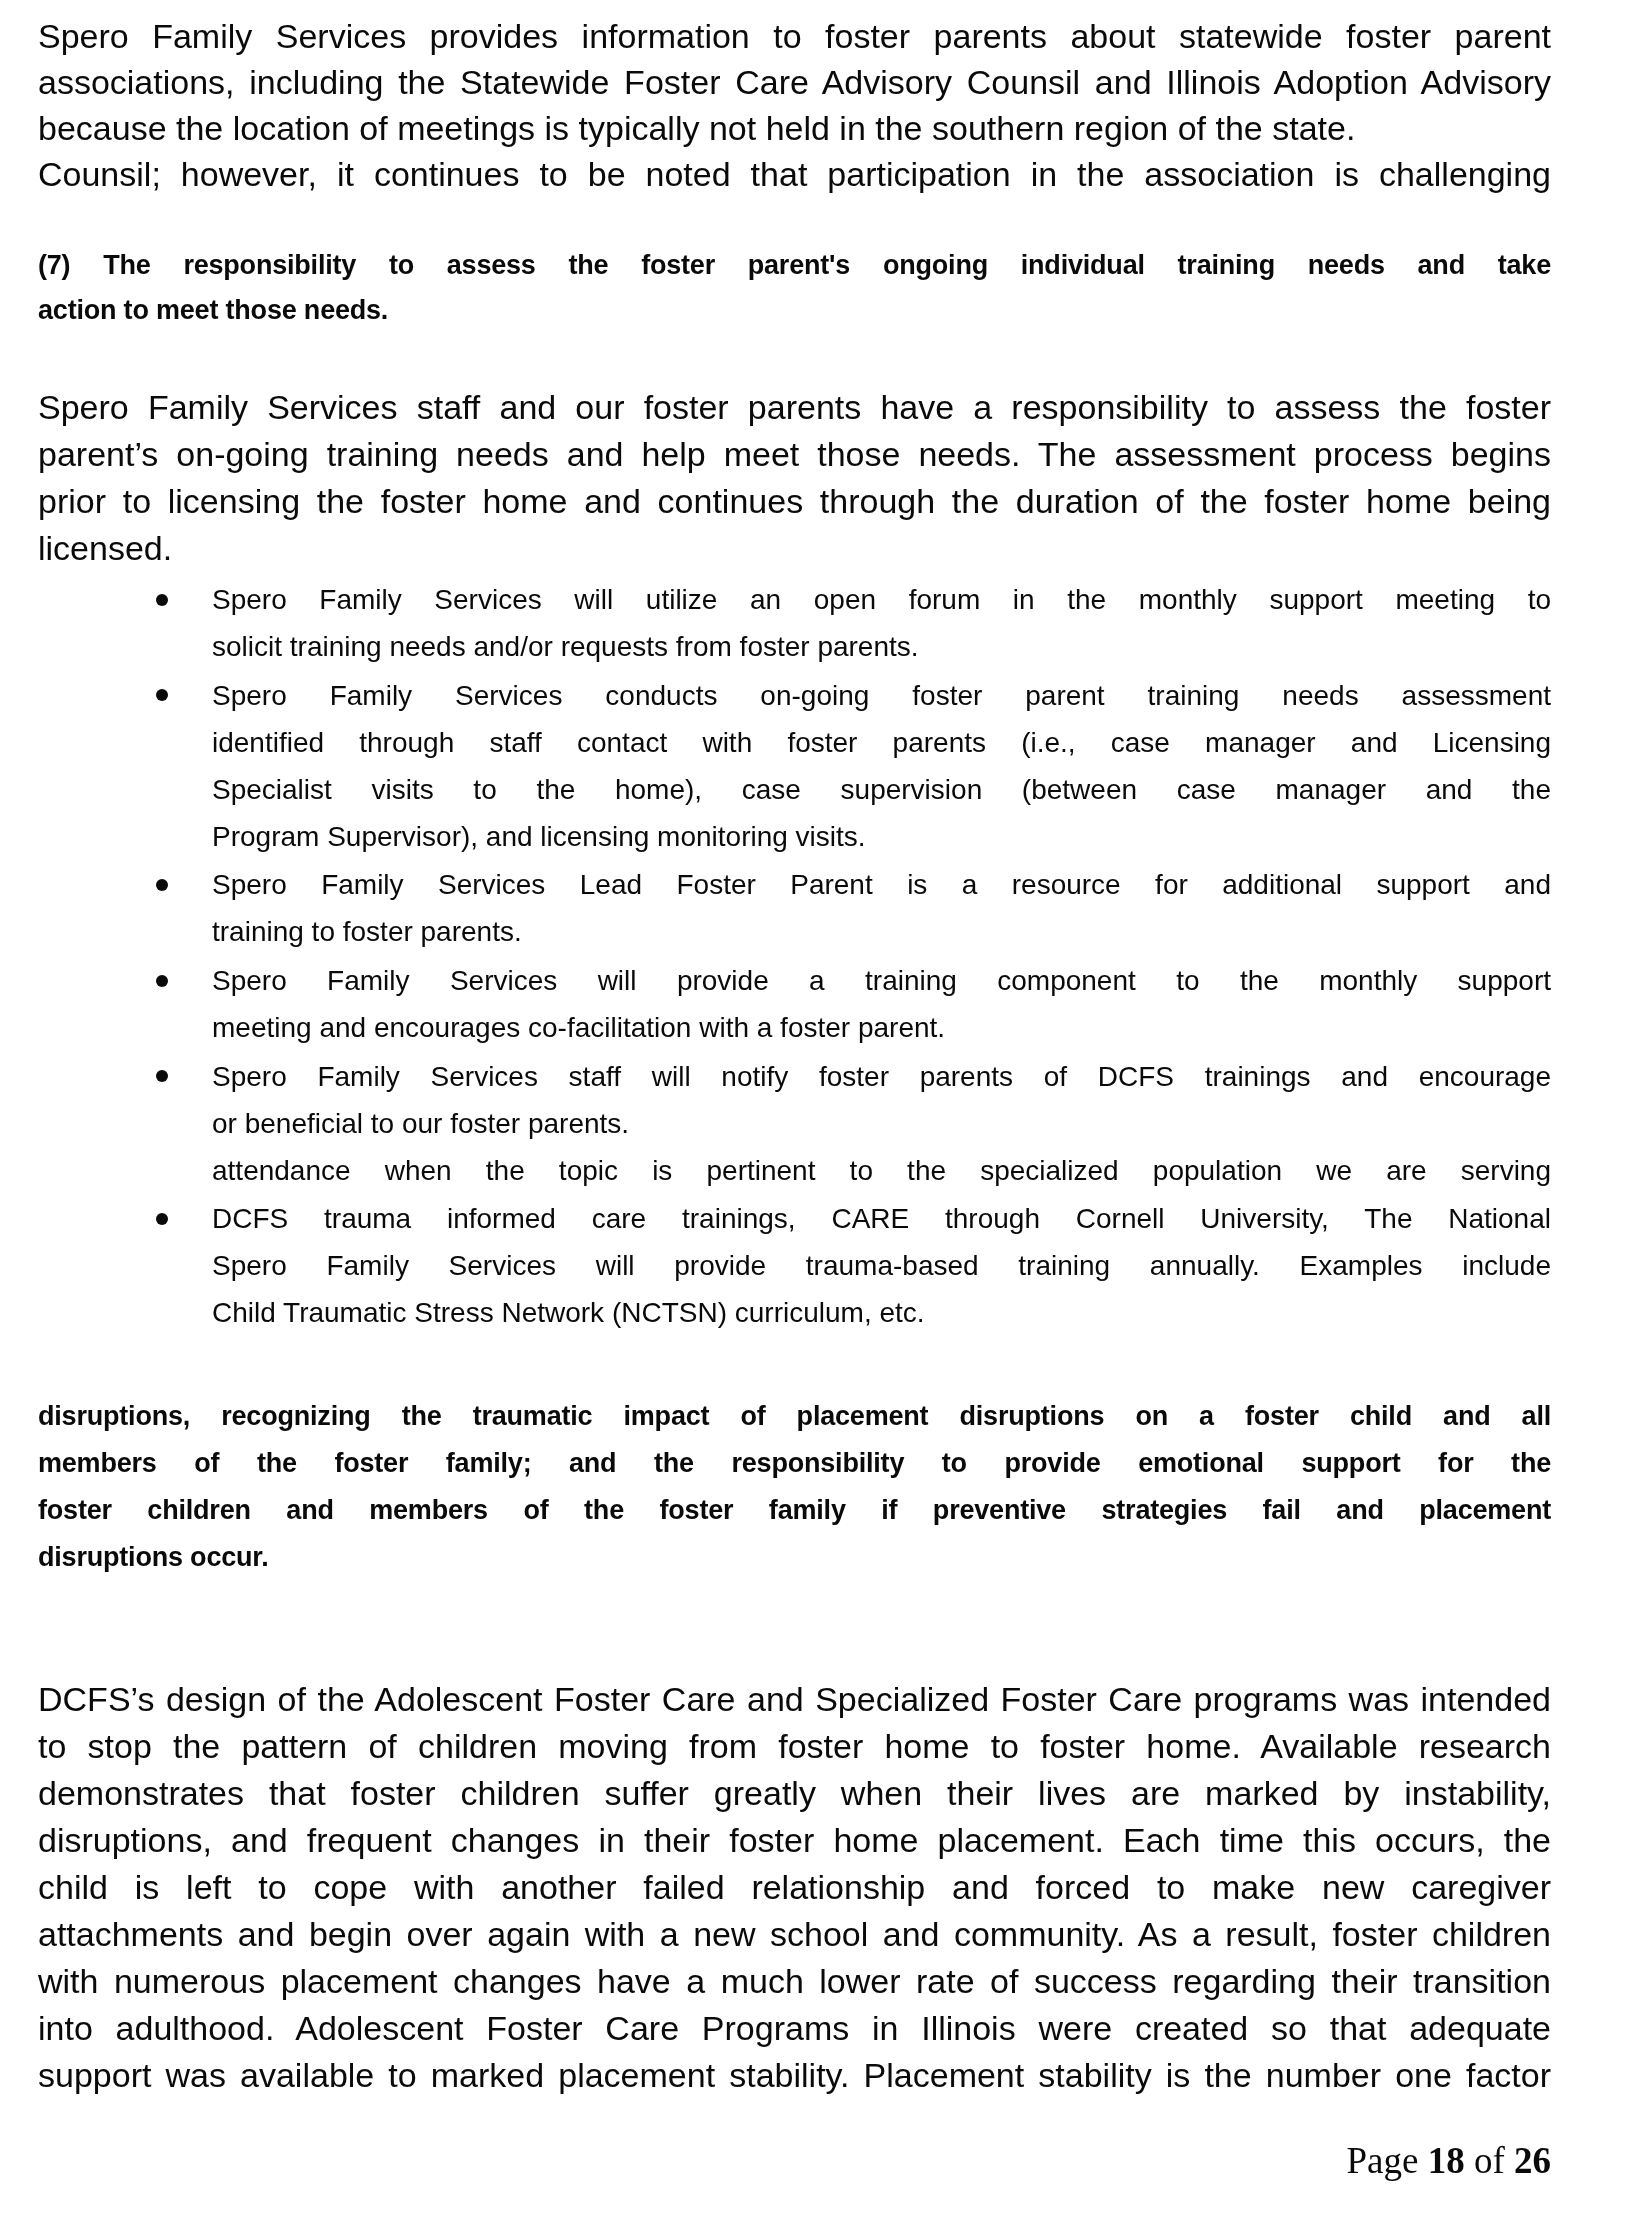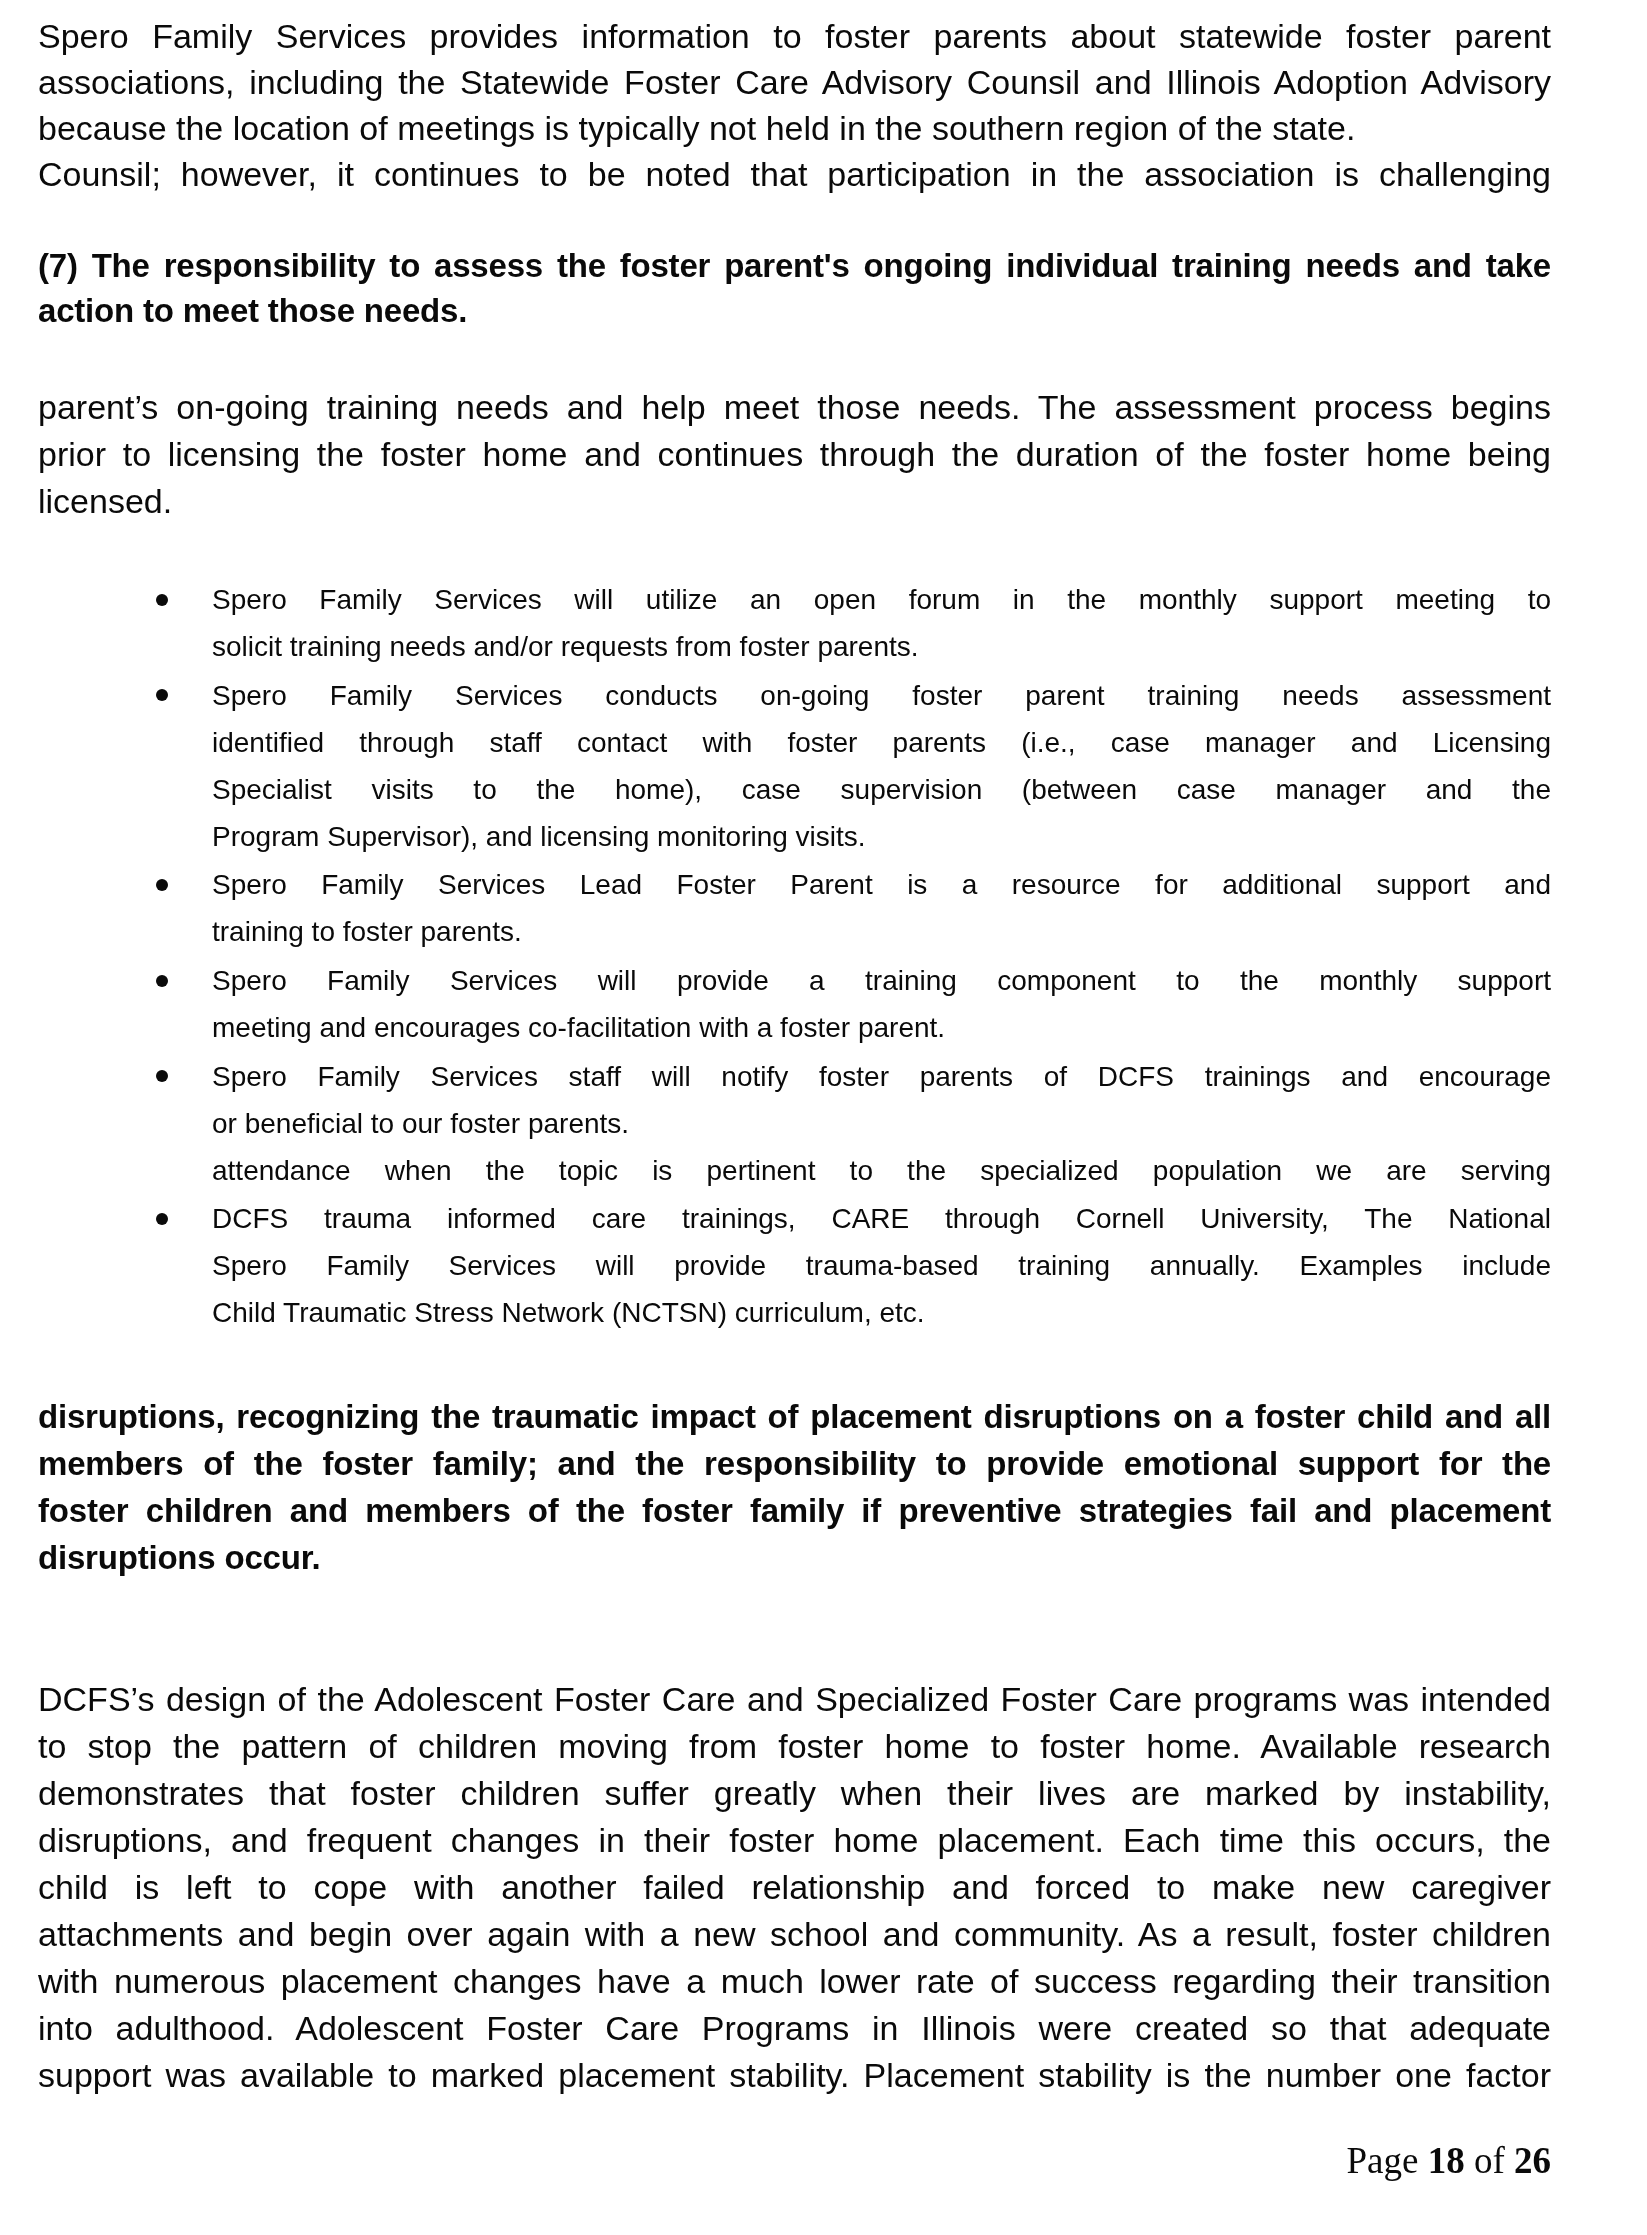--- a/index.html
+++ b/index.html
@@ -1,19 +1,19 @@
 <!DOCTYPE html>
 <html style="font-size:14px"><head>
 <meta charset="utf-8">
 <style>
   html, body { margin: 0; padding: 0; background: #ffffff; }
   body { width: 1647px; height: 2236px; position: relative; overflow: hidden; color: #0a0a0a; }
   .block { position: absolute; left: 38px; width: 1513px; font-family: "Liberation Sans", sans-serif; }
   .reg { font-size: 34px; font-weight: normal; }
-  .bold { font-size: 33px; font-weight: bold; letter-spacing: -0.2px; }
+  .bold { font-size: 27px; font-weight: bold; letter-spacing: -0.2px; }
   .line { text-align: justify; text-align-last: justify; white-space: normal; overflow: visible; }
   .line.last { text-align-last: left; }
   #p1 { top: 13px; line-height: 46px; }
   #h7 { top: 243px; line-height: 45px; }
   #p2 { top: 384px; line-height: 47px; }
   #h8 { top: 1393px; line-height: 47px; }
   #p3 { top: 1676px; line-height: 47px; }
   #bullets { position: absolute; top: 576px; left: 0; width: 1627px; font-family: "Liberation Sans", sans-serif; font-size: 28px; line-height: 47px; }
   .bullet-item { position: relative; margin-bottom: 1.7px; }
   .bullet-dot { position: absolute; left: 156px; top: 17.5px; width: 12.2px; height: 12.2px; border-radius: 50%; background: #0a0a0a; }
@@ -30,20 +30,21 @@
   <div class="line last">because the location of meetings is typically not held in the southern region of the state.</div>
   <div class="line">Counsil; however, it continues to be noted that participation in the association is challenging</div>
 </div>
 
 <div class="block bold" id="h7">
   <div class="line">(7)  The responsibility to assess the foster parent's ongoing individual training needs and take</div>
   <div class="line last">action to meet those needs.</div>
 </div>
 
 <div class="block reg" id="p2">
+  <div class="line">Spero Family Services staff and our foster parents have a responsibility to assess the foster</div>
   <div class="line">parent’s on-going training needs and help meet those needs.  The assessment process begins</div>
   <div class="line">prior to licensing the foster home and continues through the duration of the foster home being</div>
   <div class="line last">licensed.</div>
 </div>
 
 <div id="bullets">
   <div class="bullet-item">
     <span class="bullet-dot"></span>
     <div class="bullet-text">
       <div class="line">Spero Family Services will utilize an open forum in the monthly support meeting to</div>

